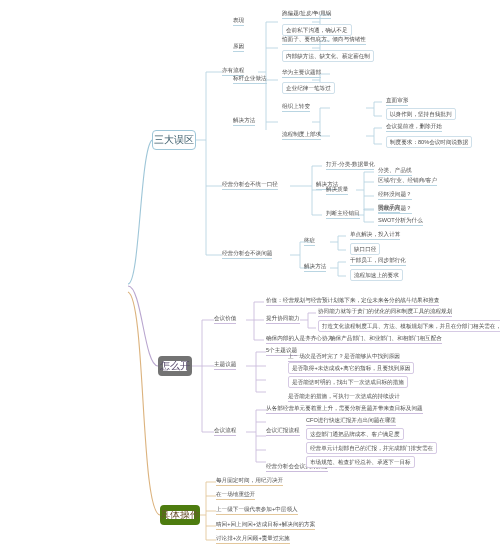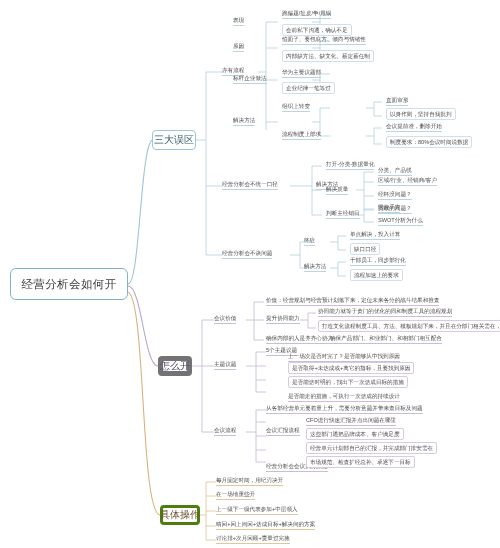--- a/index.html
+++ b/index.html
@@ -12,21 +12,21 @@
   
   .root{left:10px;top:268px;width:118px;height:32px;border:1.2px solid #7fb3c8;
         border-radius:6px;background:#fff;display:flex;align-items:center;
         justify-content:center;font-size:11.5px;color:#3a3a3a;letter-spacing:.4px;}
 
   
   .l1{height:20px;border-radius:4px;background:#fff;display:flex;align-items:center;
       justify-content:center;font-size:10px;}
   .l1.blue{border:1px solid #9ec6d8;color:#3f5f6d;}
   .l1.purple{border:5px solid #737373;color:#55476a;}
-  .l1.orange{border:3px solid #4d7c0f;color:#6d5432;}
+  .l1.orange{border:6px solid #4d7c0f;color:#6d5432;}
 
   
   .t{position:absolute;font-size:5.6px;line-height:8px;color:#4a4a4a;
      white-space:nowrap;padding-bottom:1px;}
   .t.u-blue{border-bottom:.8px solid #b9d5e2;}
   .t.u-purple{border-bottom:.8px solid #cbbcdc;}
   .t.u-orange{border-bottom:.8px solid #e3c characters;}
   .t.u-orange{border-bottom:.8px solid #e3c79b;}
   .boxed{position:absolute;font-size:5.6px;line-height:8px;color:#4a4a4a;
          border:.7px solid #cfe0ea;border-radius:2px;background:#fff;
@@ -76,23 +76,20 @@
     <path d="M300,320 L308,320 M308,313 L308,328 M308,313 L316,313 M308,328 L316,328" stroke="#cbbcdc" stroke-width=".9" fill="none"></path>
 
     <path d="M246,366 L256,366 M256,352 L256,392 M256,352 L266,352 M256,366 L266,366 M256,380 L266,380 M256,392 L266,392" stroke="#cbbcdc" stroke-width=".9" fill="none"></path>
 
     <path d="M246,432 L256,432 M256,410 L256,462 M256,410 L266,410 M256,422 L266,422 M256,436 L266,436 M256,450 L266,450 M256,462 L266,462" stroke="#cbbcdc" stroke-width=".9" fill="none"></path>
 
     <path d="M196,515 L206,515" stroke="#e3c79b" stroke-width=".9" fill="none"></path>
     <path d="M206,482 L206,540 M206,482 L216,482 M206,496 L216,496 M206,511 L216,511 M206,526 L216,526 M206,540 L216,540" stroke="#e3c79b" stroke-width=".9" fill="none"></path>
   </svg>
 
-  <div class="node root">
-    <span>经营分析会如何开</span>
-  </div>
 
   <div class="node l1 blue" style="left:152px;top:130px;width:44px;">
     <span>三大误区</span>
   </div>
 
   <div class="t u-blue" style="left:222px;top:66px;">亦有流程</div>
   <div class="t u-blue" style="left:222px;top:180px;">经营分析会不统一口径</div>
   <div class="t u-blue" style="left:222px;top:249px;">经营分析会不谈问题</div>
 
   <div class="t u-blue" style="left:233px;top:16px;">表现</div>

